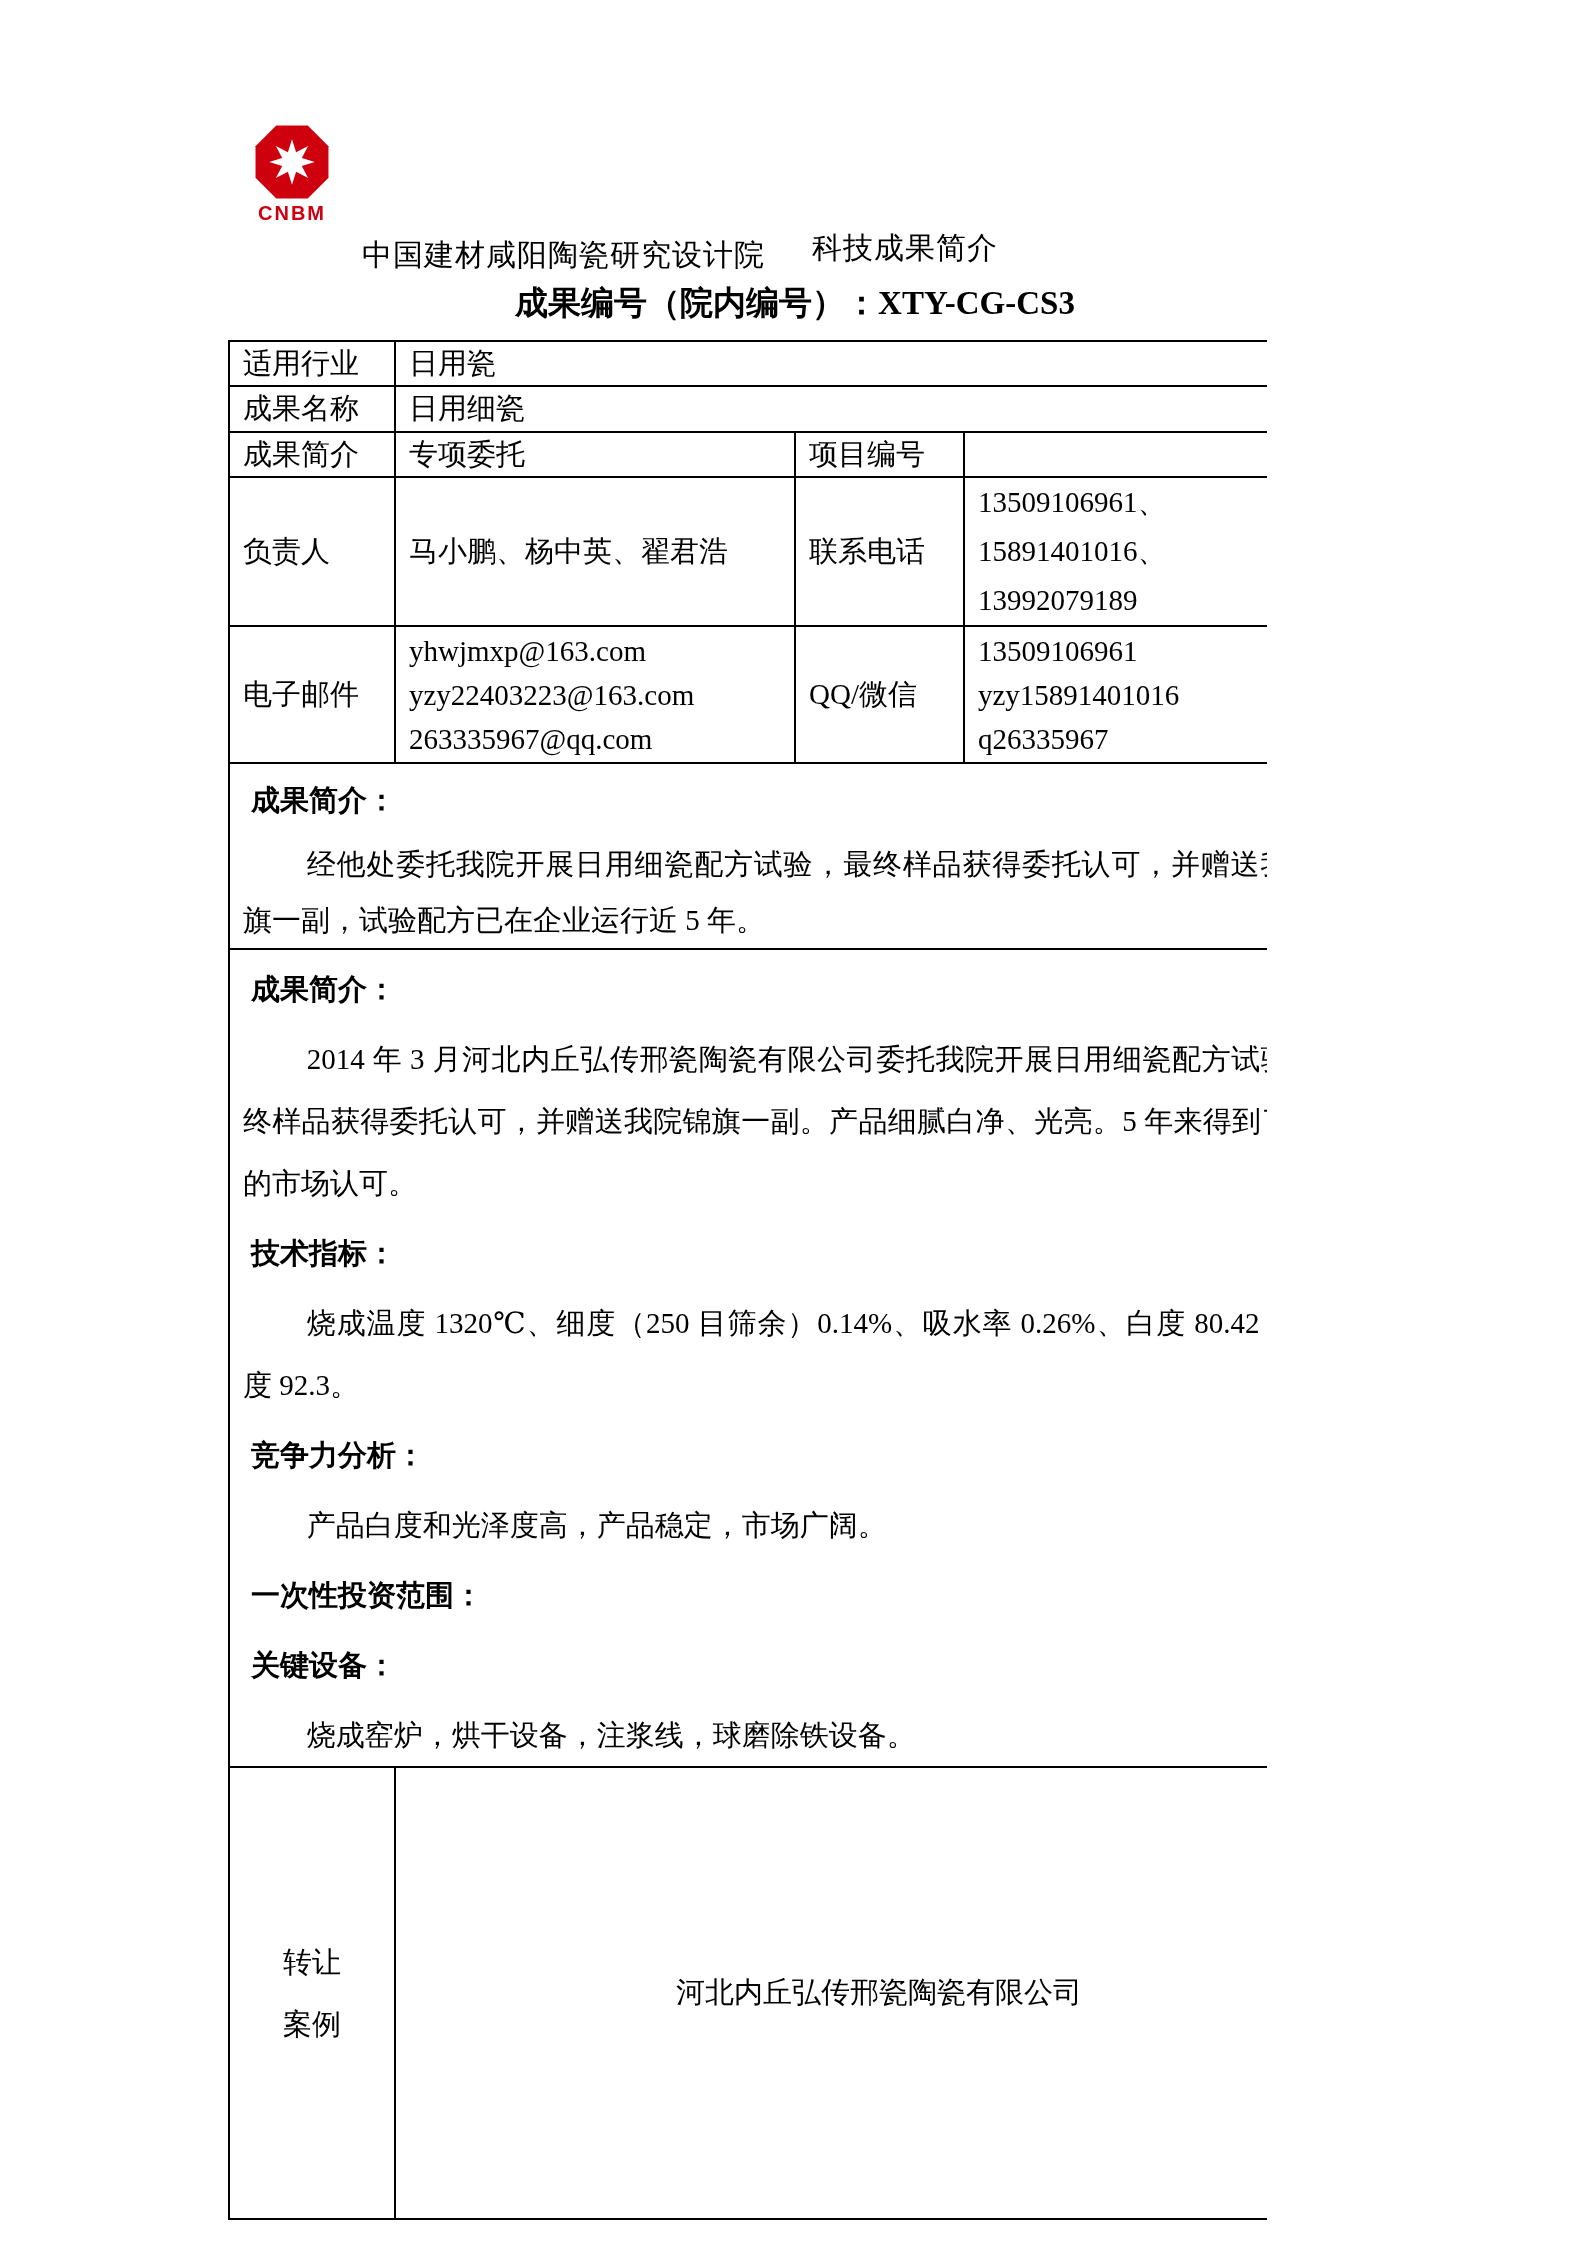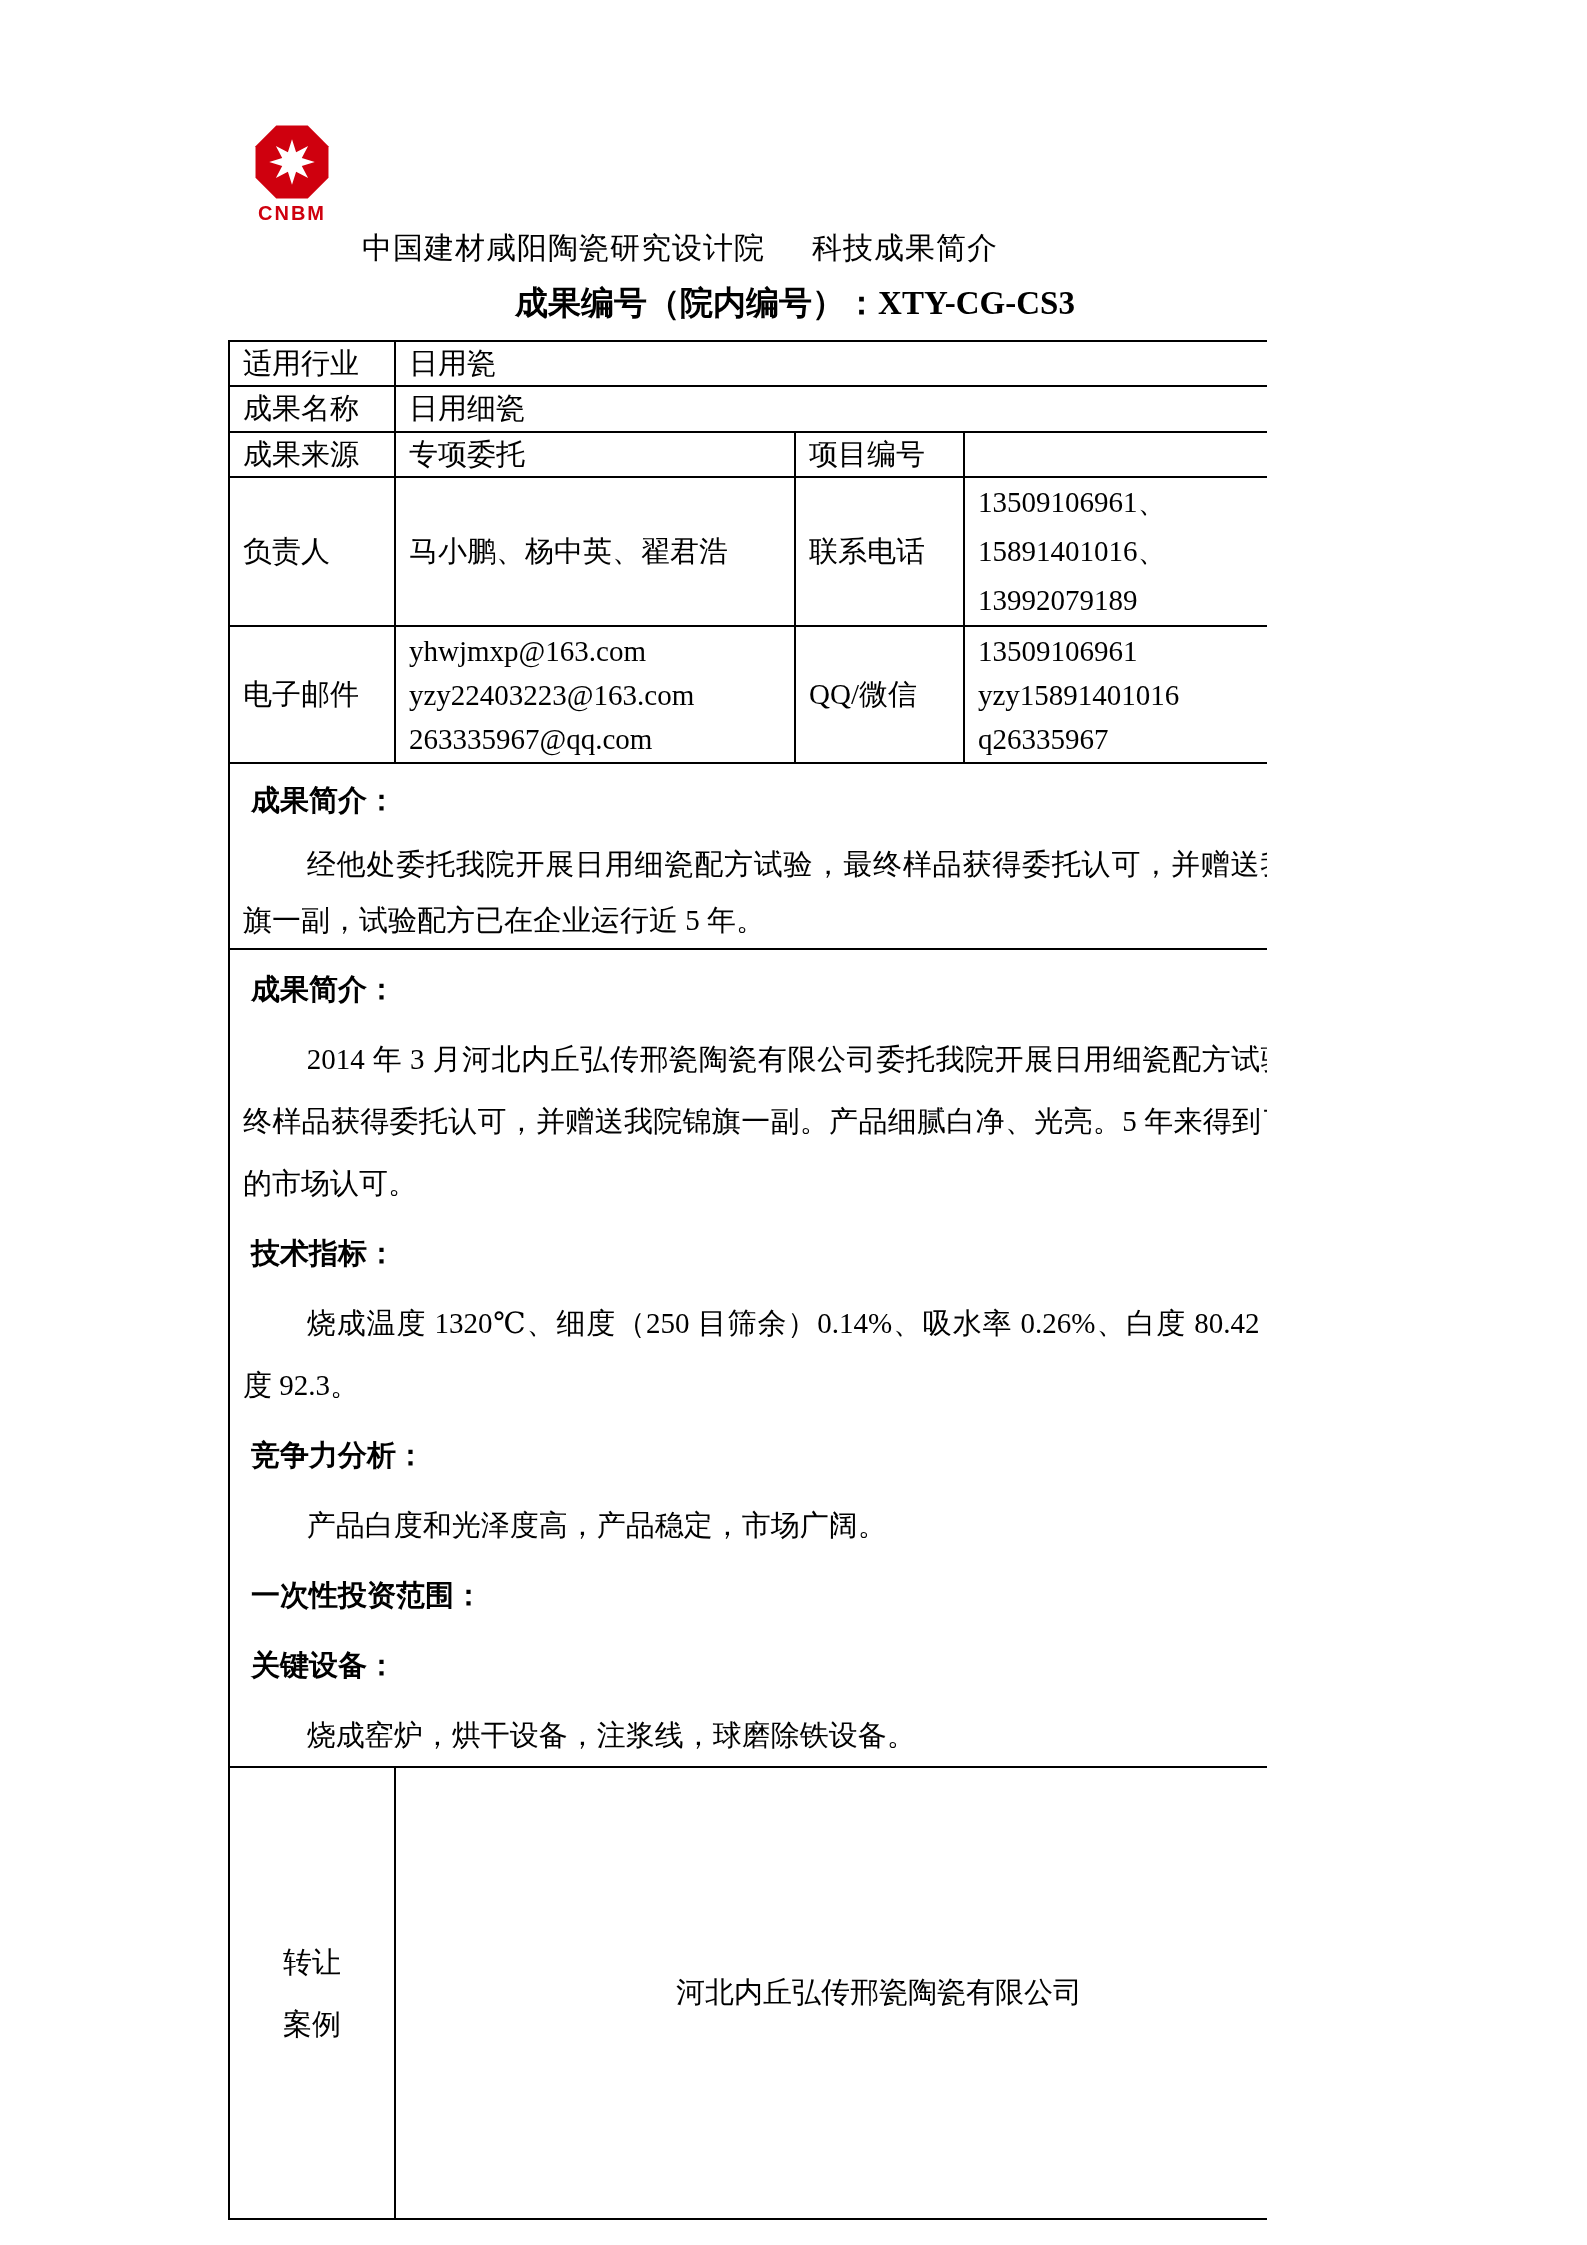--- a/index.html
+++ b/index.html
@@ -17,21 +17,21 @@
     position:absolute; left:250px; top:124px; width:84px;
     text-align:center;
   }
   .logo svg{display:block; margin:0 auto; width:78px; height:76px;}
   .logo-text{
     font-family:"Liberation Sans","DejaVu Sans",sans-serif;
     font-weight:bold; font-size:20px; letter-spacing:2px;
     color:#cf000e; margin-top:2px;
   }
   .institute{
-    position:absolute; left:362px; top:228px;
+    position:absolute; left:362px; top:235px;
     font-family:"Liberation Sans","DejaVu Sans",sans-serif;
     font-size:30px; line-height:40px; letter-spacing:1px;
   }
   .doc-type{
     position:absolute; right:269px; top:228px;
     font-family:"Liberation Sans","DejaVu Sans",sans-serif;
     font-size:30px; line-height:40px; letter-spacing:1px;margin-left:16px;
   }
   
   .doc-title{
@@ -111,21 +111,21 @@
       <td class="h43">适用行业</td>
       <td class="h43" colspan="3">日用瓷</td>
     </tr>
 
     <tr>
       <td class="h44">成果名称</td>
       <td class="h44" colspan="3">日用细瓷</td>
     </tr>
 
     <tr>
-      <td class="h43">成果来源</td>
+      <td class="h43">成果简介</td>
       <td class="h43">专项委托</td>
       <td class="h43">项目编号</td>
       <td class="h43"></td>
     </tr>
 
     <tr>
       <td class="h105 v-bottom pb14">负责人</td>
       <td class="h105 v-bottom pb14">马小鹏、杨中英、翟君浩</td>
       <td class="h105 v-top pt6">联系电话</td>
       <td class="h105 v-top phone-lines">

